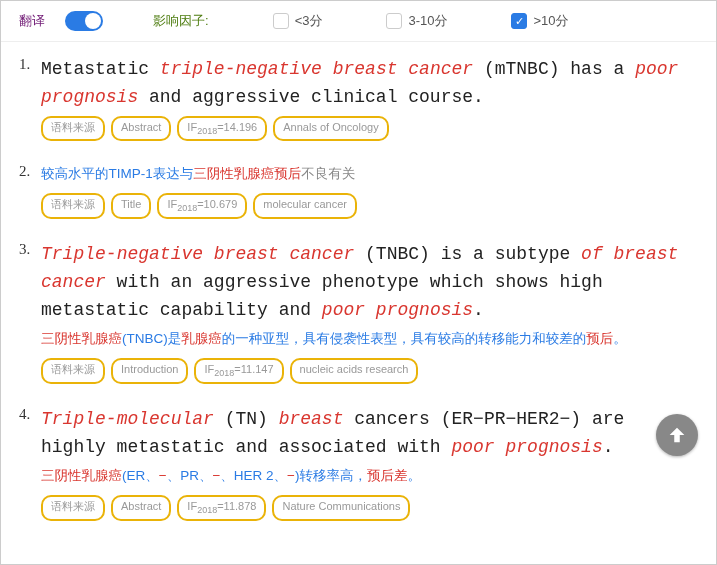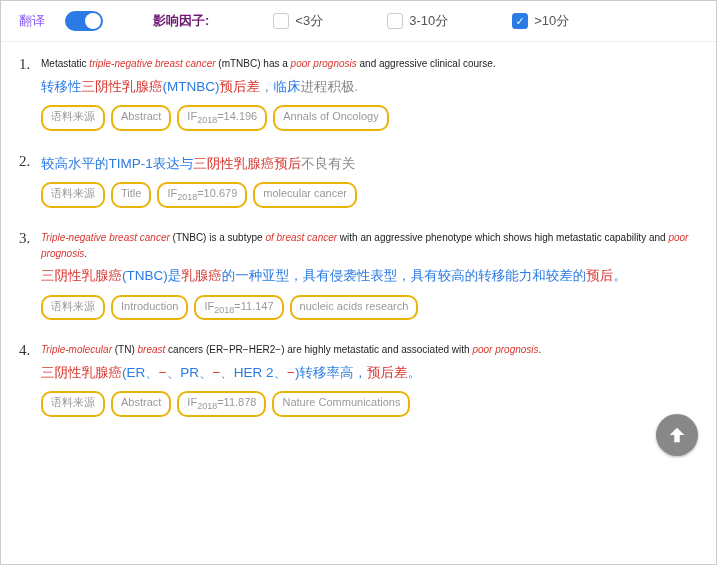--- a/index.html
+++ b/index.html
@@ -14,44 +14,44 @@
     position: relative;
     border: 1px solid #ccc;
   }
   .filter-bar {
     display: flex;
     align-items: center;
     padding: 10px 18px;
     gap: 20px;
     border-bottom: 1px solid #eee;
   }
-  .translate-label { color: #8b5cf6; font-size: 13px; }
+  .translate-label { color: #701a75; font-size: 13px; }
   .toggle {
     width: 38px; height: 20px; border-radius: 10px;
     background: #2a7be4; position: relative; cursor: pointer;
   }
   .toggle::after {
     content: ""; position: absolute; right: 2px; top: 2px;
     width: 16px; height: 16px; border-radius: 50%; background: #fff;
   }
-  .filter-label { color: #701a75; font-size: 13px; margin-left: 30px; font-weight: bold; }
+  .filter-label { color: #4d7c0f; font-size: 13px; margin-left: 30px; }
   .checkbox-group { display: flex; align-items: center; gap: 6px; font-size: 13px; color: #555; padding-left: 44px; }
   .cb {
     width: 16px; height: 16px; border: 1px solid #ccc; border-radius: 3px;
     display: inline-flex; align-items: center; justify-content: center;
     cursor: pointer;
   }
   .cb.checked { background: #2a7be4; border-color: #2a7be4; color: #fff; font-size: 11px; line-height: 1; }
   .results { padding: 14px 24px 14px 18px; }
   .item { display: flex; margin-bottom: 22px; }
   .num { width: 22px; flex: none; font-size: 15px; color: #333; font-family: Georgia, serif; }
   .content { flex: 1; }
   .english {
-    font-family: Liberation Sans, sans-serif;
-    font-size: 10px; line-height: 1.55; color: #222; margin-bottom: 4px;
+    font-family: Liberation Mono, monospace;
+    font-size: 18px; line-height: 1.55; color: #222; margin-bottom: 4px;
   }
   .hi { color: #d9362f; font-style: italic; }
   .chinese { font-size: 13.5px; line-height: 1.6; margin-bottom: 8px; }
   .chinese .t-blue { color: #2a7be4; }
   .chinese .t-red { color: #d9362f; }
   .chinese .t-gray { color: #888; }
   .tags { display: flex; flex-wrap: wrap; gap: 6px; }
   .tag {
     font-size: 11px; color: #999; border: 2px solid #eab308;
     border-radius: 10px; padding: 1px 8px; line-height: 1.5;
@@ -84,21 +84,20 @@
     <span class="cb checked">✓</span>
     <span>&gt;10分</span>
   </div>
 </div>
 
 <div class="results" id="results">
     <div class="item">
       <div class="num">1.</div>
       <div class="content">
         <div class="english"><span>Metastatic </span><span class="hi">triple</span><span class="hi">-</span><span class="hi">negative breast cancer</span><span> (mTNBC) has a </span><span class="hi">poor prognosis</span><span> and aggressive clinical course.</span></div>
-        <div class="chinese"><span class="t-blue">转移性</span><span class="t-red">三阴性乳腺癌</span><span class="t-blue">(</span><span class="t-blue">MTNBC)</span><span class="t-red">预后差</span><span class="t-gray">，</span><span class="t-blue">临床</span><span class="t-gray">进程积极.</span></div>
         <div class="tags">
           <span class="tag">语料来源</span>
           <span class="tag">Abstract</span>
           <span class="tag">IF<sub>2018</sub>=14.196</span>
           <span class="tag">Annals of Oncology</span>
         </div>
       </div>
     </div>
     <div class="item">
       <div class="num">2.</div>

